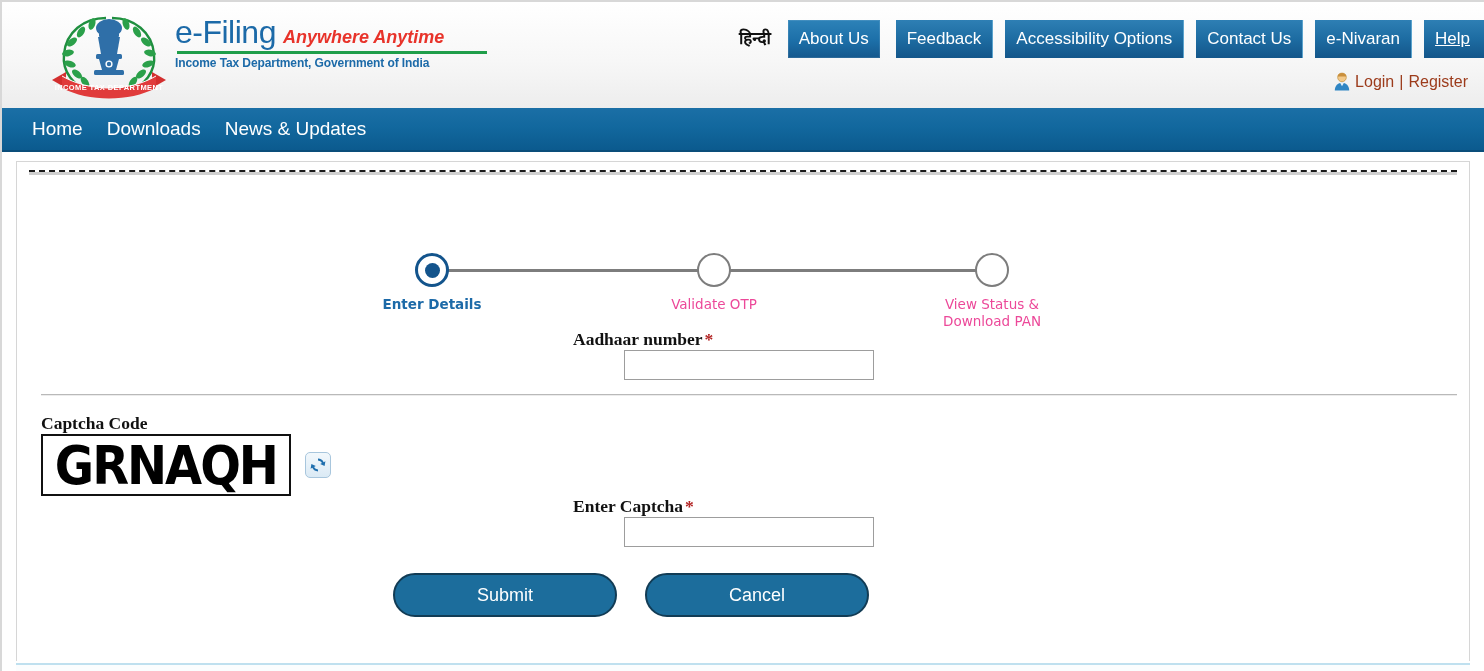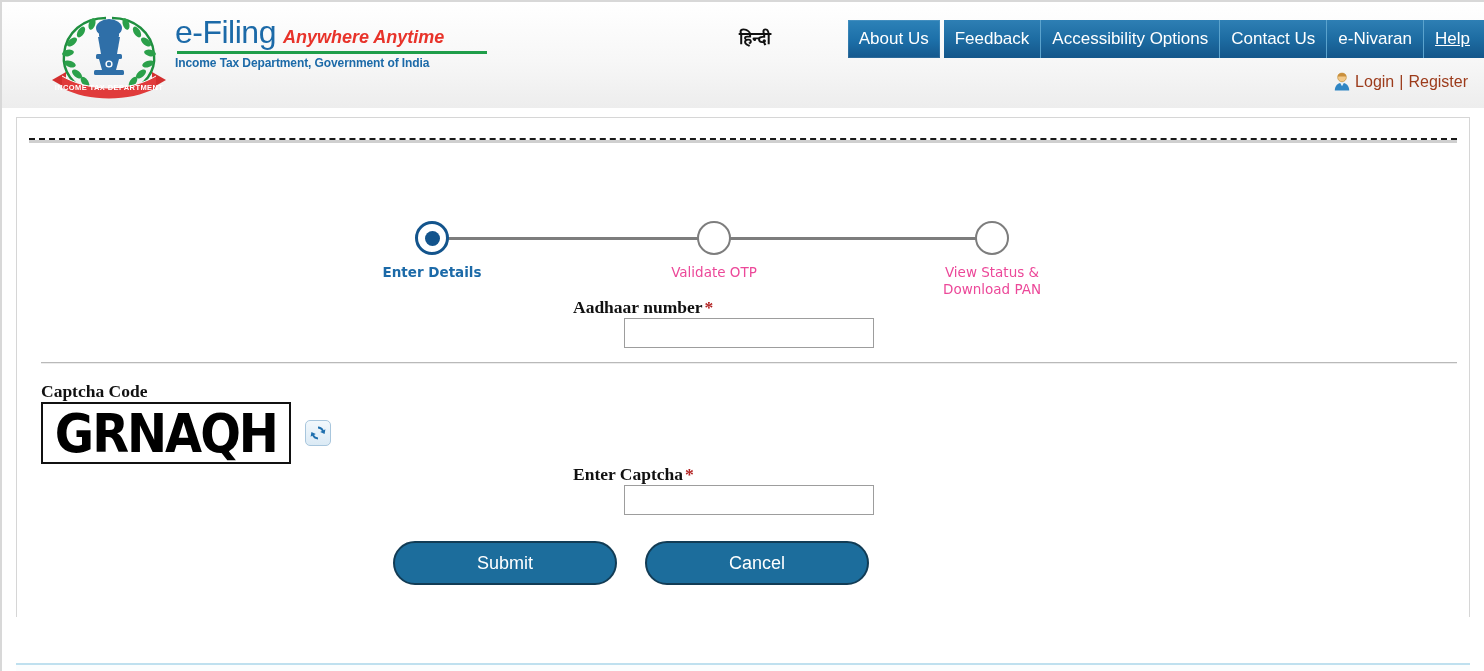--- a/index.html
+++ b/index.html
@@ -78,20 +78,21 @@
     text-decoration: none;
   }
 
   
   .topnav {
     position: absolute;
     right: 0; top: 18px;
     display: flex;
     align-items: stretch;
     height: 38px;
+    gap: 12px;
   }
   .topnav-item {
     display: flex; align-items: center;
     padding: 0 11px;
     color: #ffffff;
     font-size: 17px;
     white-space: nowrap;
     text-decoration: none;
     background: linear-gradient(to bottom, #2e7fb4 0%, #1d6ca2 50%, #14568a 100%);
     border-right: 1px solid #5ba3cd;
@@ -138,21 +139,21 @@
   .content-outer {
     padding: 9px 14px 0 14px;
     background: #fff;
   }
   .panel {
     border: 1px solid #d6d6d6;
     border-bottom: none;
     background: #fff;
     min-height: 500px;
     position: relative;
-    padding: 12px 12px;
+    padding: 0 12px;
   }
   .dash-top {
     height: 0;
     border-top: 2px dashed #1a1a1a;
     margin: 8px 0 0 0;
   }
   .dash-shadow {
     height: 3px;
     background: #cfcfcf;
     margin-bottom: 2px;
@@ -376,20 +377,25 @@
         <path d="M9 1.1 C6.4 1.1 4.7 2.6 4.7 4.6 L13.3 4.6 C13.3 2.6 11.6 1.1 9 1.1 Z" fill="#c98f3c"></path>
         <path d="M1.8 18.6 C1.8 13.6 4.9 10.8 9 10.8 C13.1 10.8 16.2 13.6 16.2 18.6 Z" fill="#2f86c4"></path>
         <path d="M7.2 10.9 L9 14.2 L10.8 10.9 L9 10.4 Z" fill="#e8f2f9"></path>
       </svg>
       <a>Login</a>
       <span class="sep">|</span>
       <a>Register</a>
     </div>
   </div>
 
+  <div class="mainnav">
+    <a class="mainnav-item">Home</a>
+    <a class="mainnav-item">Downloads</a>
+    <a class="mainnav-item">News &amp; Updates</a>
+  </div>
 
   <div class="content-outer">
     <div class="panel">
 
       <div class="dash-top"></div>
       <div class="dash-shadow"></div>
 
       <div class="stepper">
         <div class="step-track"></div>
 

